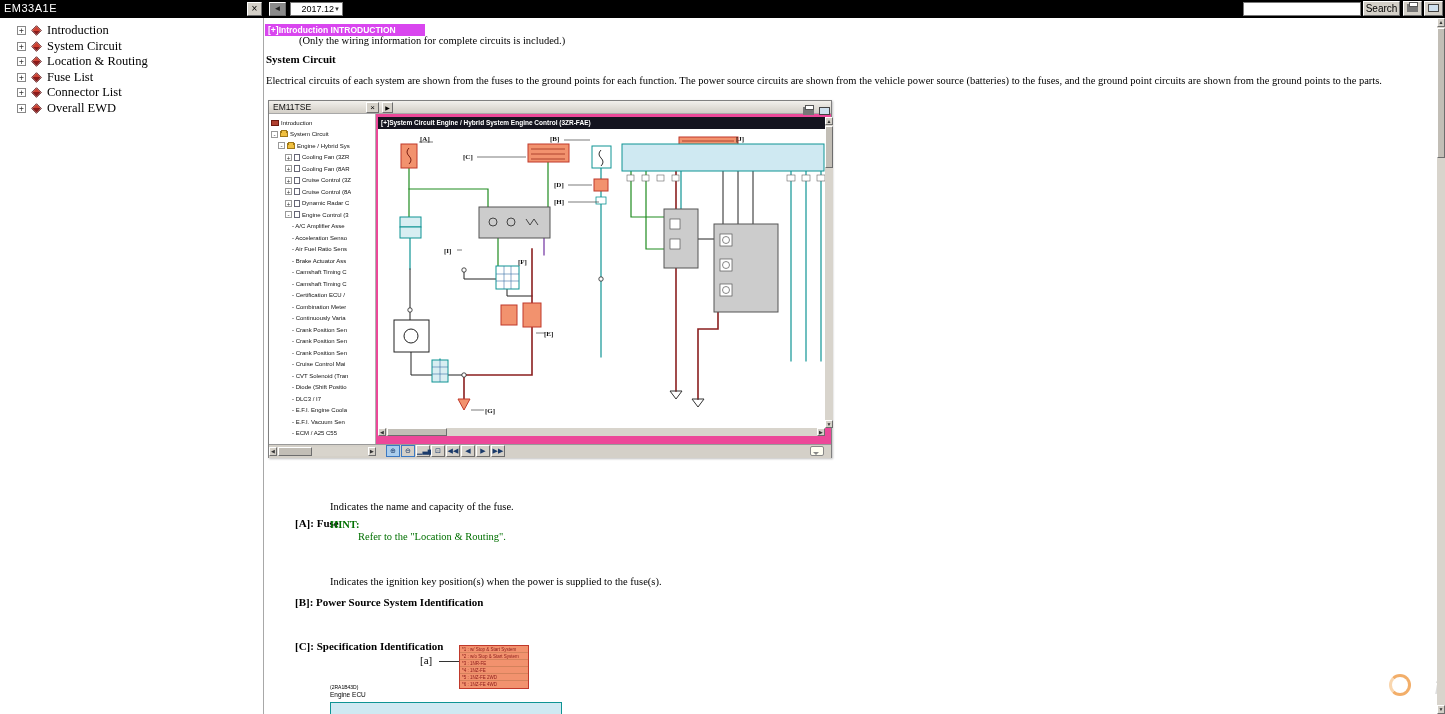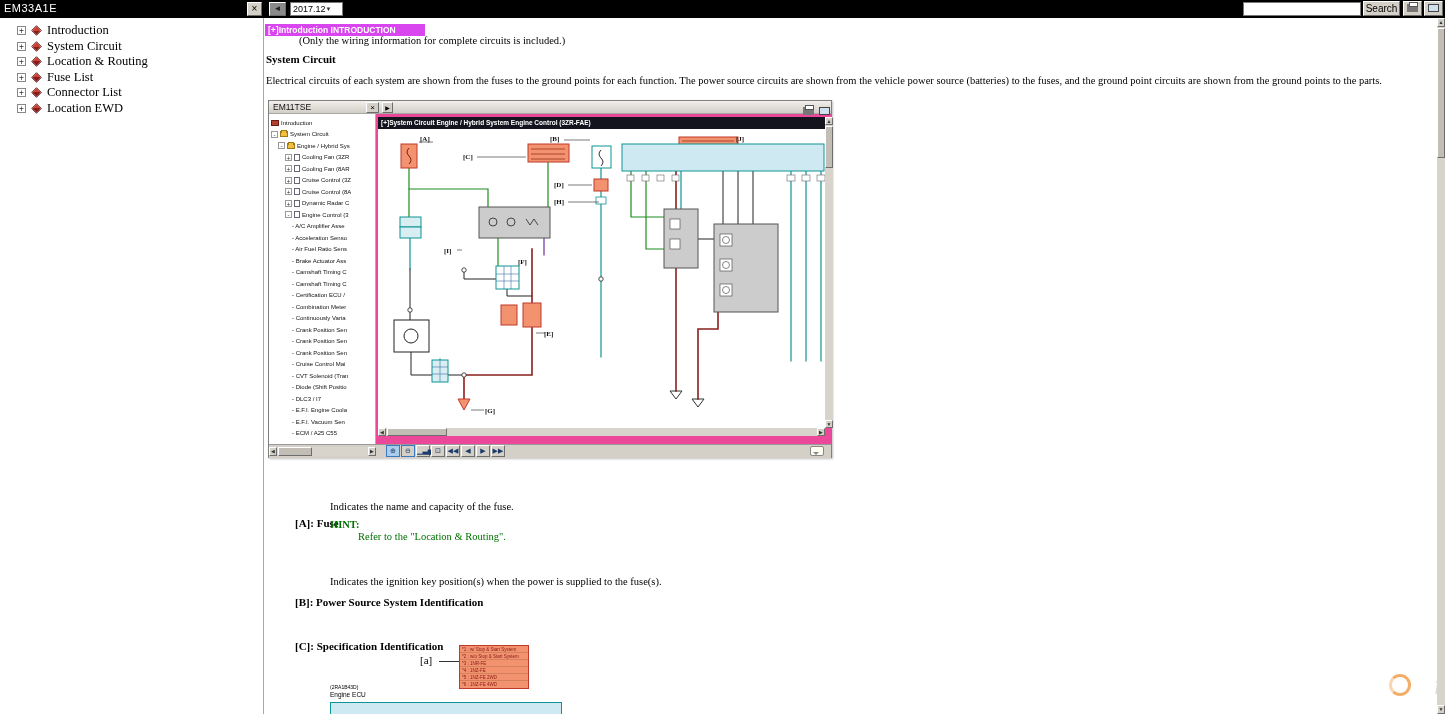--- a/index.html
+++ b/index.html
@@ -5,21 +5,21 @@
   * { margin:0; padding:0; box-sizing:border-box; }
   html,body { width:1445px; height:714px; overflow:hidden; background:#fff;
     font-family:"Liberation Sans", sans-serif; }
 
   
   .topbar { position:absolute; left:0; top:0; width:1445px; height:18px; background:#000; z-index:50; }
   .app-title { position:absolute; left:4px; top:2px; color:#fff; font-weight:normal; font-size:11px; letter-spacing:.5px; }
   .btn3d { background:#d4d0c8; border:1px solid; border-color:#fff #6d6d6d #6d6d6d #fff; font-size:9px; line-height:1; cursor:default; }
   .close-btn { position:absolute; left:247px; top:2px; width:15px; height:14px; font-size:10px; }
   .back-btn { position:absolute; left:269px; top:2px; width:17px; height:14px; background:#8a8a8a; color:#222; font-size:8px; }
-  .version-select { position:absolute; left:290px; top:2px; width:53px; height:14px; background:#fff; border:1px solid #777; font-size:9px; display:flex; align-items:center; justify-content:flex-start; padding:0 2px; }
+  .version-select { position:absolute; left:290px; top:2px; width:53px; height:14px; background:#fff; border:1px solid #777; font-size:9px; display:flex; align-items:center; justify-content:flex-end; padding:0 2px; }
   .version-select .caret { font-size:6px; color:#333; }
   .search-input { position:absolute; left:1243px; top:2px; width:118px; height:14px; border:1px solid #777; font-size:10px; padding:0 2px; }
   .search-btn { position:absolute; left:1363px; top:1px; width:37px; height:15px; font-size:10px; }
   .icon-btn { position:absolute; top:1px; width:19px; height:15px; }
   .icon-btn.b1 { left:1403px; } .icon-btn.b2 { left:1424px; }
   .printer-icon { display:inline-block; width:11px; height:8px; background:#777; position:relative; }
   .printer-icon::before { content:""; position:absolute; left:2px; top:-2px; width:7px; height:3px; background:#fff; border:1px solid #555; }
   .screen-icon { display:inline-block; width:11px; height:8px; border:1px solid #444; background:#cfe0ee; }
 
   
@@ -135,21 +135,21 @@
         <span>Fuse List</span>
       </div>
       <div class="sb-row">
         <span class="exp">+</span>
         <span class="book"></span>
         <span>Connector List</span>
       </div>
       <div class="sb-row">
         <span class="exp">+</span>
         <span class="book"></span>
-        <span>Location EWD</span>
+        <span>Overall EWD</span>
       </div>
     </div>
 </div>
 
 <div class="doc">
 
   <div class="doc-header-bar">[+]Introduction  INTRODUCTION</div>
   <div class="doc-note">(Only the wiring information for complete circuits is included.)</div>
   <div class="sc-title">System Circuit</div>
   <div class="sc-text">Electrical circuits of each system are shown from the fuses to the ground points for each function. The power source circuits are shown from the vehicle power source (batteries) to the fuses, and the ground point circuits are shown from the ground points to the parts.</div>

